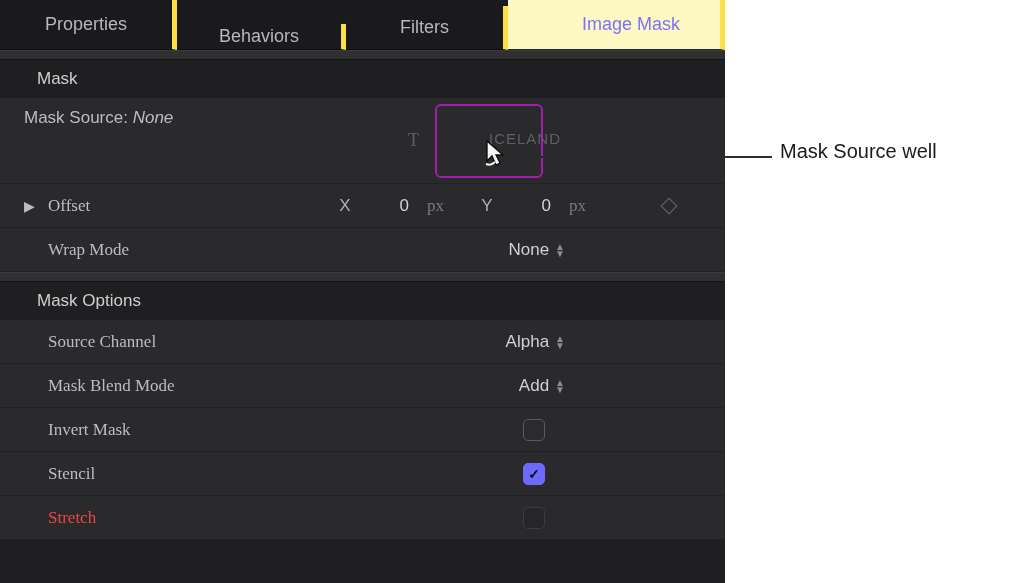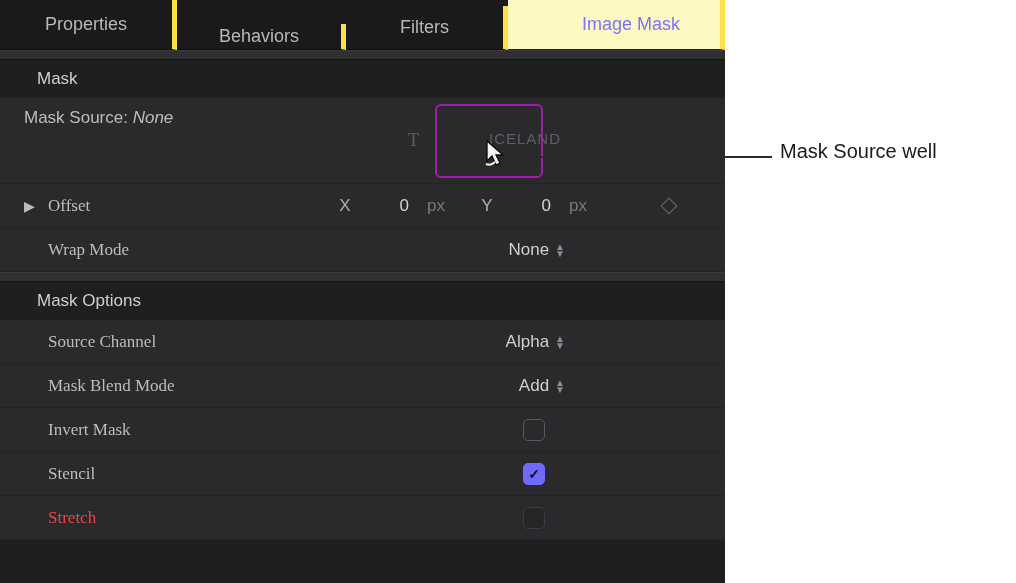--- a/index.html
+++ b/index.html
@@ -121,21 +121,21 @@
   }
   .offset-row .disclosure {
     position: absolute;
     left: 24px;
     top: 14px;
     color: #bdbdbf;
     font-size: 14px;
   }
   .axis-label { color: #b0b0b3; width: 28px; text-align: center; }
   .num-val { color: #d4d4d6; width: 36px; text-align: right; }
-  .unit { color: #7a7a7d; padding-left: 4px; width: 36px; }
+  .unit { color: #7a7a7d; padding-left: 4px; width: 36px; font-family: Liberation Serif, serif; }
   .offset-grid {
     display: flex;
     align-items: center;
     flex: 1;
     gap: 14px;
     padding-right: 50px;
   }
   .ogap { flex:1; }
   .kf-diamond {
     width: 12px; height: 12px;

